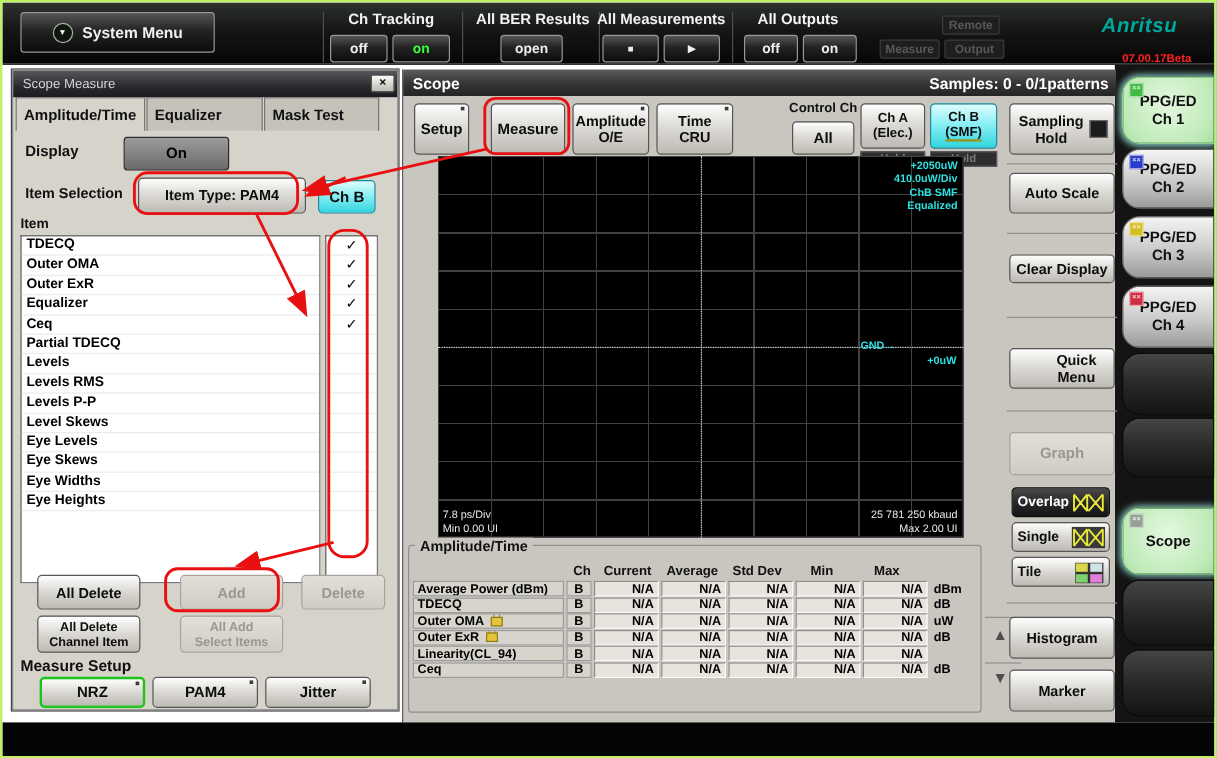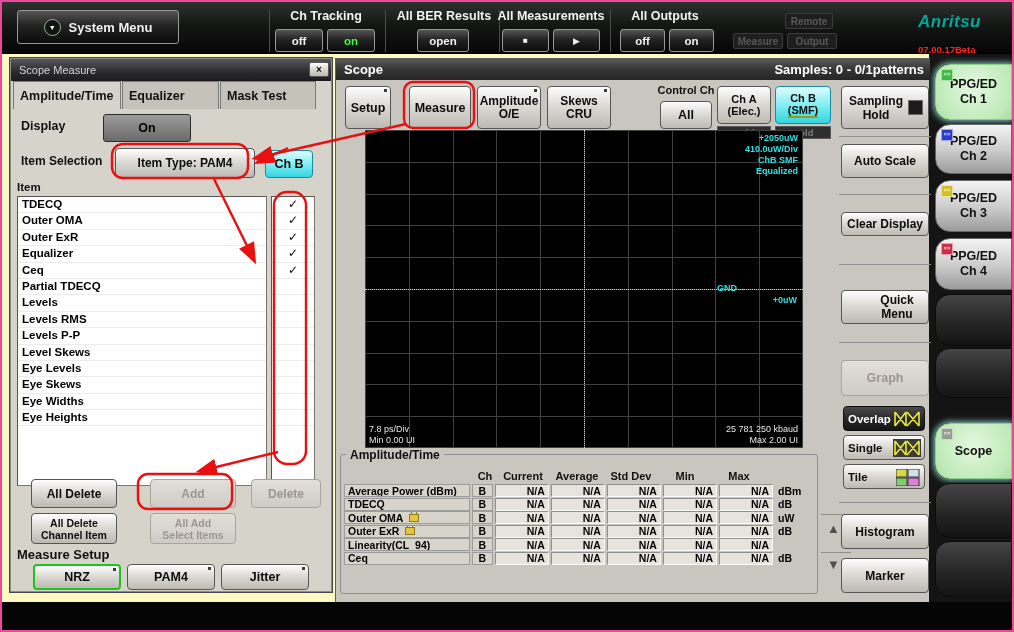--- a/index.html
+++ b/index.html
@@ -1,17 +1,17 @@
 <!DOCTYPE html>
 <html><head>
 <meta charset="utf-8">
 <style>
   html,body{margin:0;padding:0;background:#333;}
   body{font-family:"Liberation Sans","DejaVu Sans",sans-serif;}
-  .screen{position:relative;width:1010px;height:628px;border:2px solid #ec4899;background:#fef9c3;overflow:hidden;}
+  .screen{position:relative;width:1010px;height:628px;border:2px solid #bef264;background:#ffffff;overflow:hidden;}
   .a{position:absolute;box-sizing:border-box;}
   
   .topbar{left:0;top:0;width:1010px;height:52px;background:linear-gradient(#2e322e,#141614 45%,#060606);border-bottom:1px solid #000;}
   .tlabel{color:#f2f2f2;font-weight:bold;font-size:12.5px;text-align:center;}
   .dkbtn{background:linear-gradient(#555,#232323 45%,#0c0c0c);border:1px solid #989898;border-radius:3px;color:#efefef;font-weight:bold;font-size:11.5px;display:flex;align-items:center;justify-content:center;}
   .dimbtn{background:#1e1e1e;border:1px solid #3b3b3b;border-radius:2px;color:#585858;font-weight:bold;font-size:10px;display:flex;align-items:center;justify-content:center;}
   .sepv{width:1px;background:#4d4d4d;}
   .sysicon{width:15px;height:15px;border-radius:50%;background:#101510;border:1px solid #9ab39a;color:#fff;font-size:7px;display:flex;align-items:center;justify-content:center;margin-right:8px;}
   .logo{color:#00a79b;font-weight:bold;font-style:italic;font-size:17px;letter-spacing:.5px;}
   .version{color:#ff2020;font-weight:bold;font-size:9.5px;}
@@ -96,21 +96,21 @@
     <div class="a dimbtn" style="left:783px;top:11px;width:48px;height:16px;">Remote</div>
     <div class="a dimbtn" style="left:731px;top:31px;width:50px;height:16px;">Measure</div>
     <div class="a dimbtn" style="left:785px;top:31px;width:50px;height:16px;">Output</div>
 
     <div class="a" style="left:845px;top:10px;width:64px;color:#f0f0f0;font-size:11px;font-weight:bold;line-height:16px;margin-top:44px;">
       <div>07/31/2019</div>
       <div>14:48:23</div>
     </div>
     <div class="a logo" style="left:916px;top:10px;">Anritsu</div>
   </div>
-  <div class="a version" style="left:916px;top:42px;width:92px;z-index:20;">07.00.17Beta</div>
+  <div class="a version" style="left:916px;top:42px;width:92px;z-index:20;text-align:center;">07.00.17Beta</div>
 
   <div class="a rcol" style="left:927px;top:52px;width:83px;height:548px;">
       <div class="rtab active" style="top: 10px; height: 54px;">
         <span class="badge" style="background: rgb(67, 185, 67);">××</span>
         <span>PPG/ED</span>
         <span>Ch 1</span>
       </div>
       <div class="rtab norm" style="top: 70px; height: 48px;">
         <span class="badge" style="background: rgb(42, 60, 204);">××</span>
         <span>PPG/ED</span>
@@ -212,21 +212,21 @@
       <span class="a" style="right:6px;top:4px;font-weight:bold;font-size:13px;">Samples: 0 - 0/1patterns</span>
     </div>
 
     <div class="a btn cdot" style="left:9px;top:28px;width:46px;height:43px;font-size:12.5px;">Setup</div>
     <div class="a btn" style="left:73px;top:28px;width:62px;height:43px;font-size:12.5px;">Measure</div>
     <div class="a btn cdot" style="left:141px;top:28px;width:64px;height:43px;font-size:12px;flex-direction:column;line-height:13px;">
       <span>Amplitude</span>
       <span>O/E</span>
     </div>
     <div class="a btn cdot" style="left:211px;top:28px;width:64px;height:43px;font-size:12px;flex-direction:column;line-height:13px;">
-      <span>Skews</span>
+      <span>Time</span>
       <span>CRU</span>
     </div>
     <div class="a blabel" style="left:315px;top:26px;width:70px;font-size:11px;text-align:center;">Control Ch</div>
     <div class="a btn" style="left:324px;top:43px;width:52px;height:28px;font-size:12.5px;">All</div>
     <div class="a btn" style="left:381px;top:28px;width:54px;height:38px;font-size:11px;flex-direction:column;line-height:12px;">
       <span>Ch A</span>
       <span>(Elec.)</span>
     </div>
     <div class="a btn cyan" style="left:439px;top:28px;width:56px;height:38px;font-size:11px;flex-direction:column;line-height:12px;">
       <span>Ch B</span>

